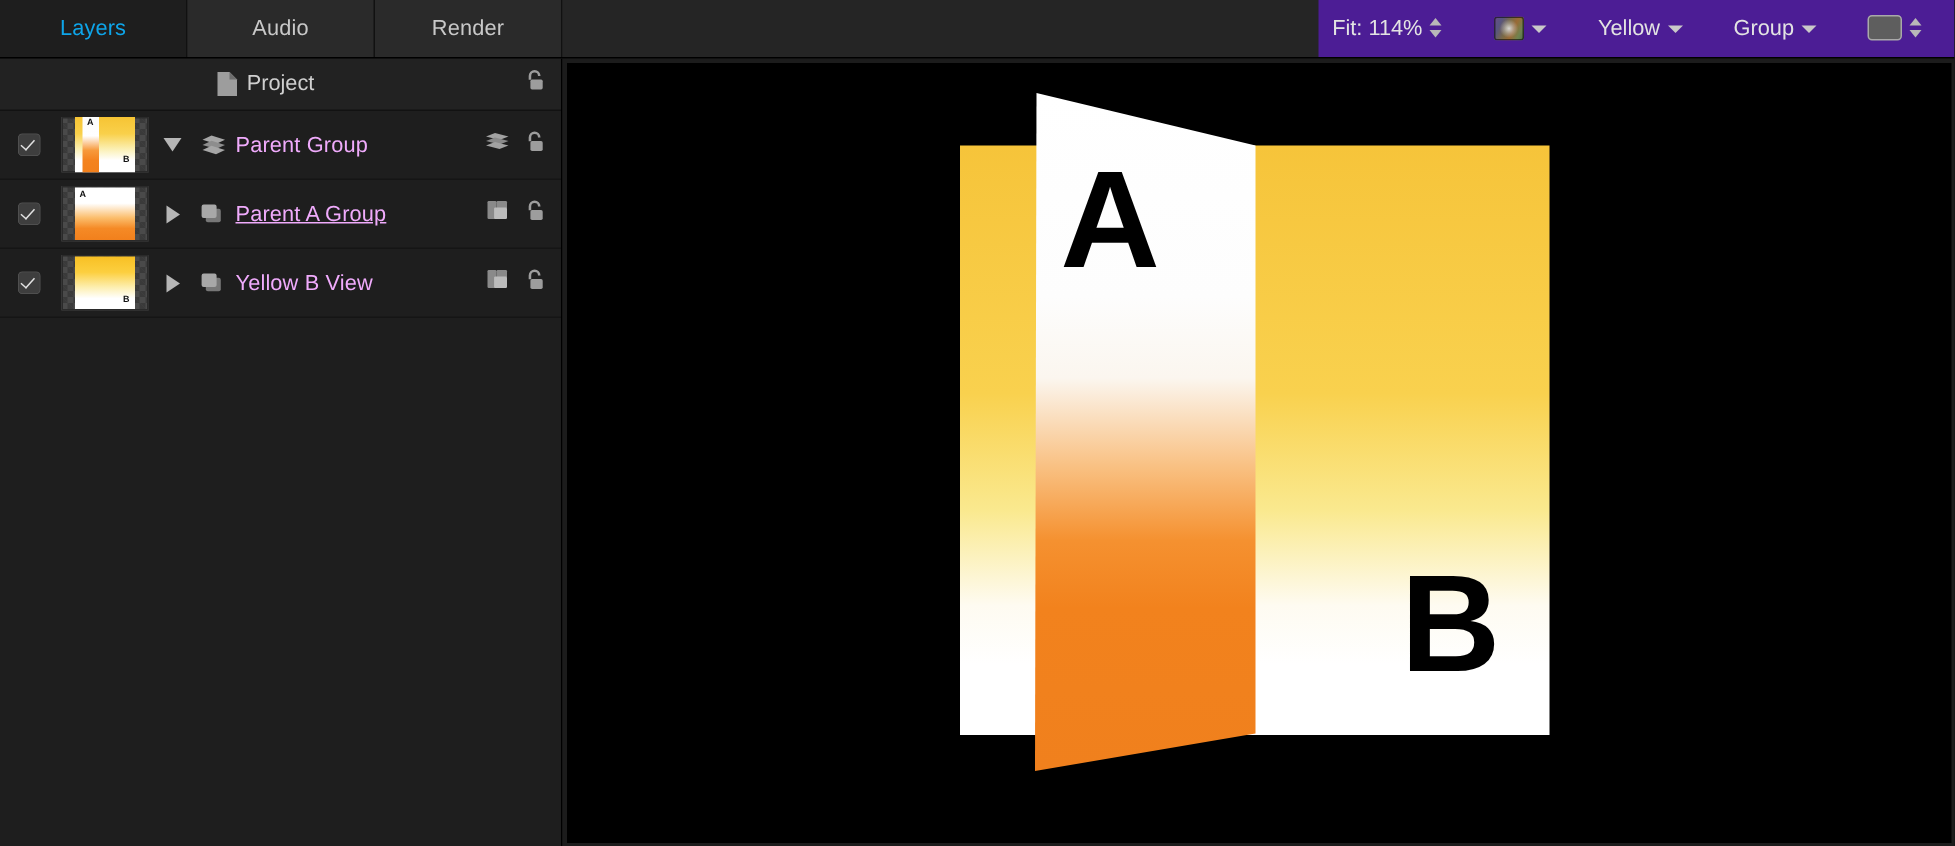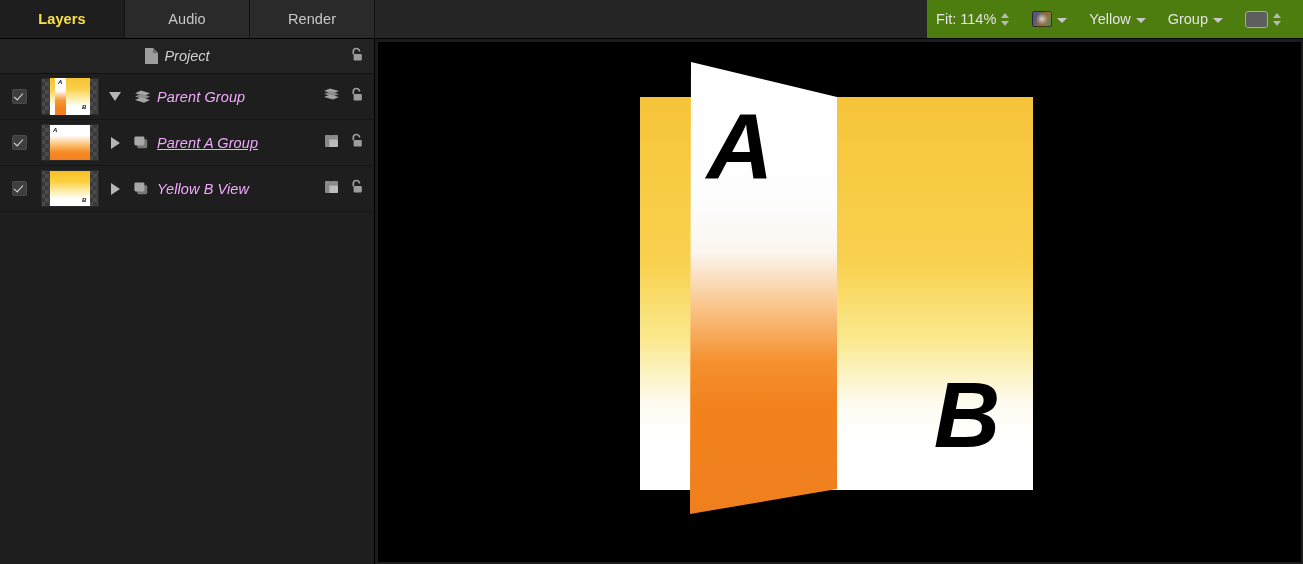--- a/index.html
+++ b/index.html
@@ -43,33 +43,33 @@
     justify-content: center;
     font-size: 14.5px;
     color: #c8c8c8;
     background: #2a2a2a;
     border-right: 1px solid #111;
     cursor: default;
     letter-spacing: 0.1px;
   }
   .tab.active {
     background: #1e1e1e;
-    color: #fde047;
-    font-weight: 700;
+    color: #0ea5e9;
+    font-weight: 400;
   }
   .tab:last-child { border-right: 1px solid #111; }
 
   .topbar-spacer { flex: 1; background: #252525; }
 
   .toolbar {
     display: flex;
-    align-items: center;
-    gap: 4px;
+    align-items: flex-end;
+    gap: 16px;
     padding-right: 12px;
-    background: #4d7c0f;
+    background: #4c1d95;
   }
   .tb-item {
     display: flex;
     align-items: center;
     gap: 5px;
     padding: 0 9px;
     height: 39px;
     color: #e3e3e3;
     font-size: 14.5px;
     cursor: default;
@@ -119,21 +119,20 @@
     border-radius: 3px;
     background: #5e5e5e;
     flex: 0 0 auto;
   }
 
   
   .body {
     flex: 1;
     display: flex;
     min-height: 0;
-    font-style: italic;
   }
 
   
   .layers-panel {
     width: 375px;
     min-width: 375px;
     background: #1e1e1e;
     border-right: 1px solid #000;
     display: flex;
     flex-direction: column;

